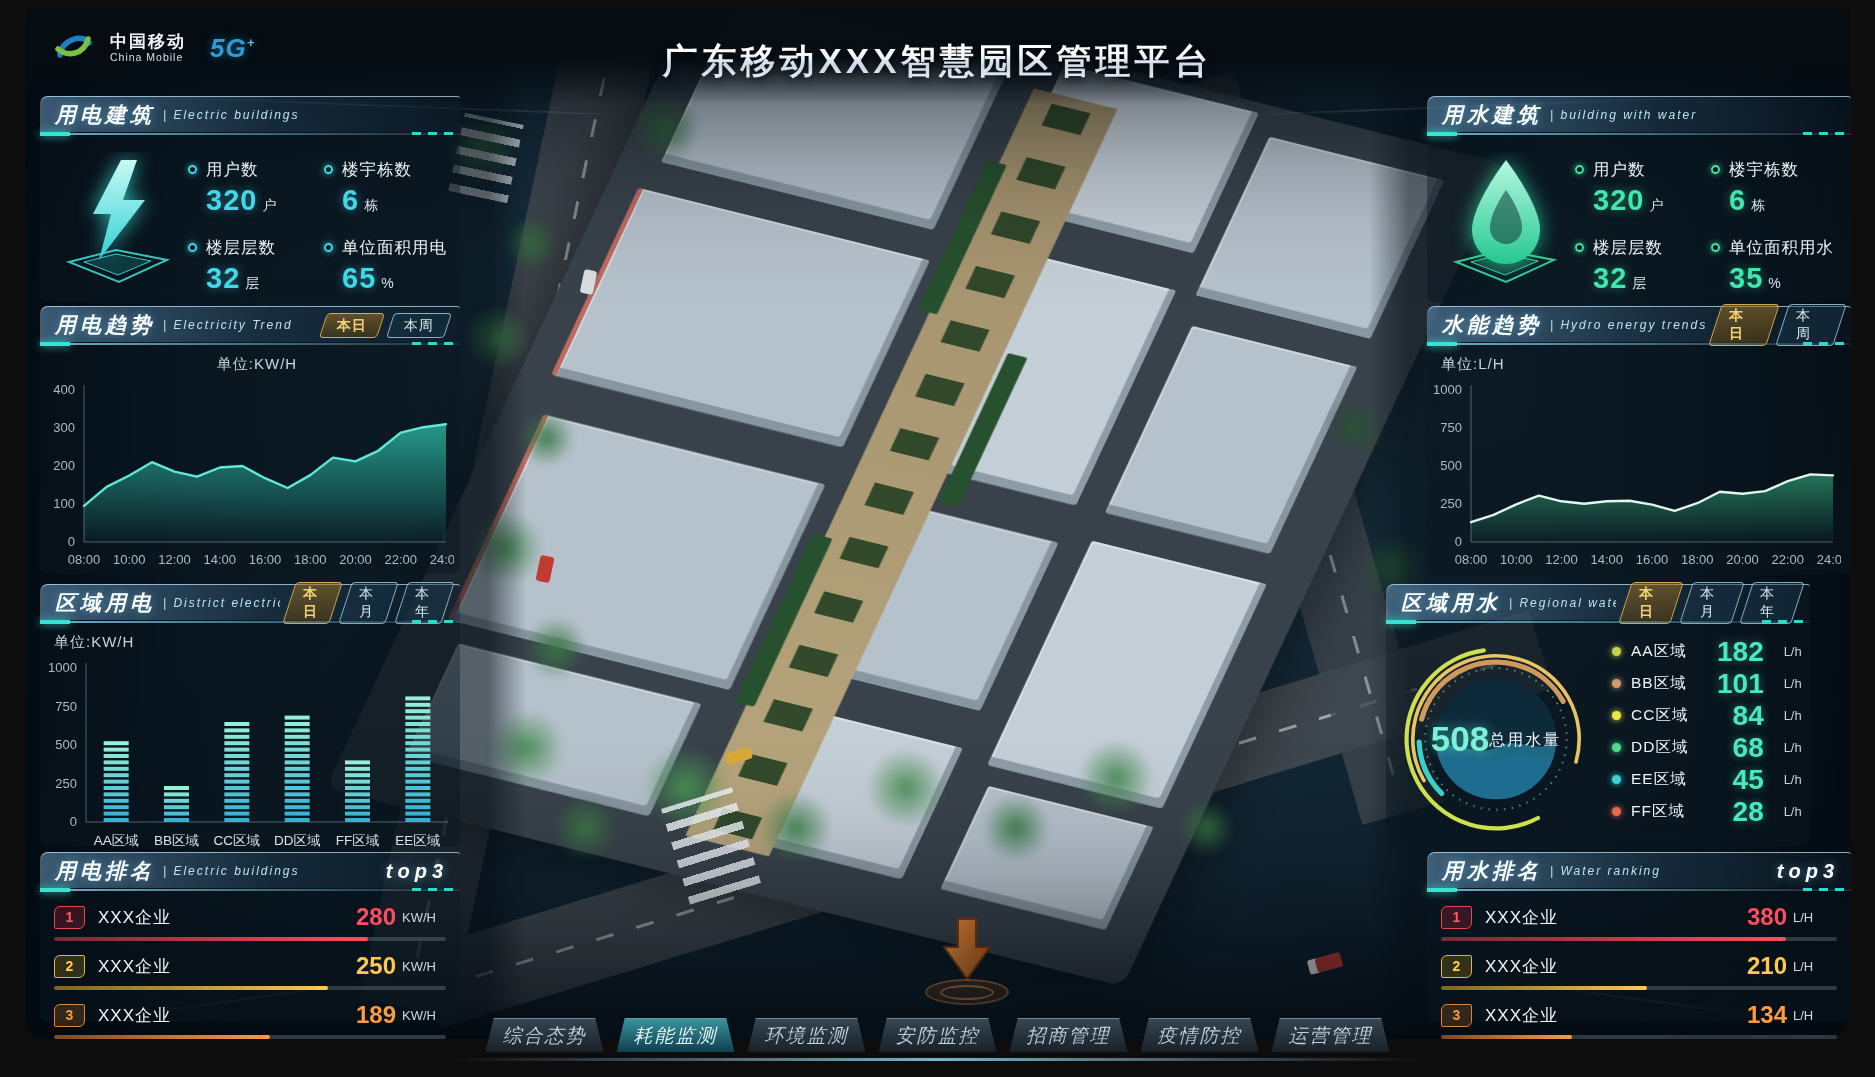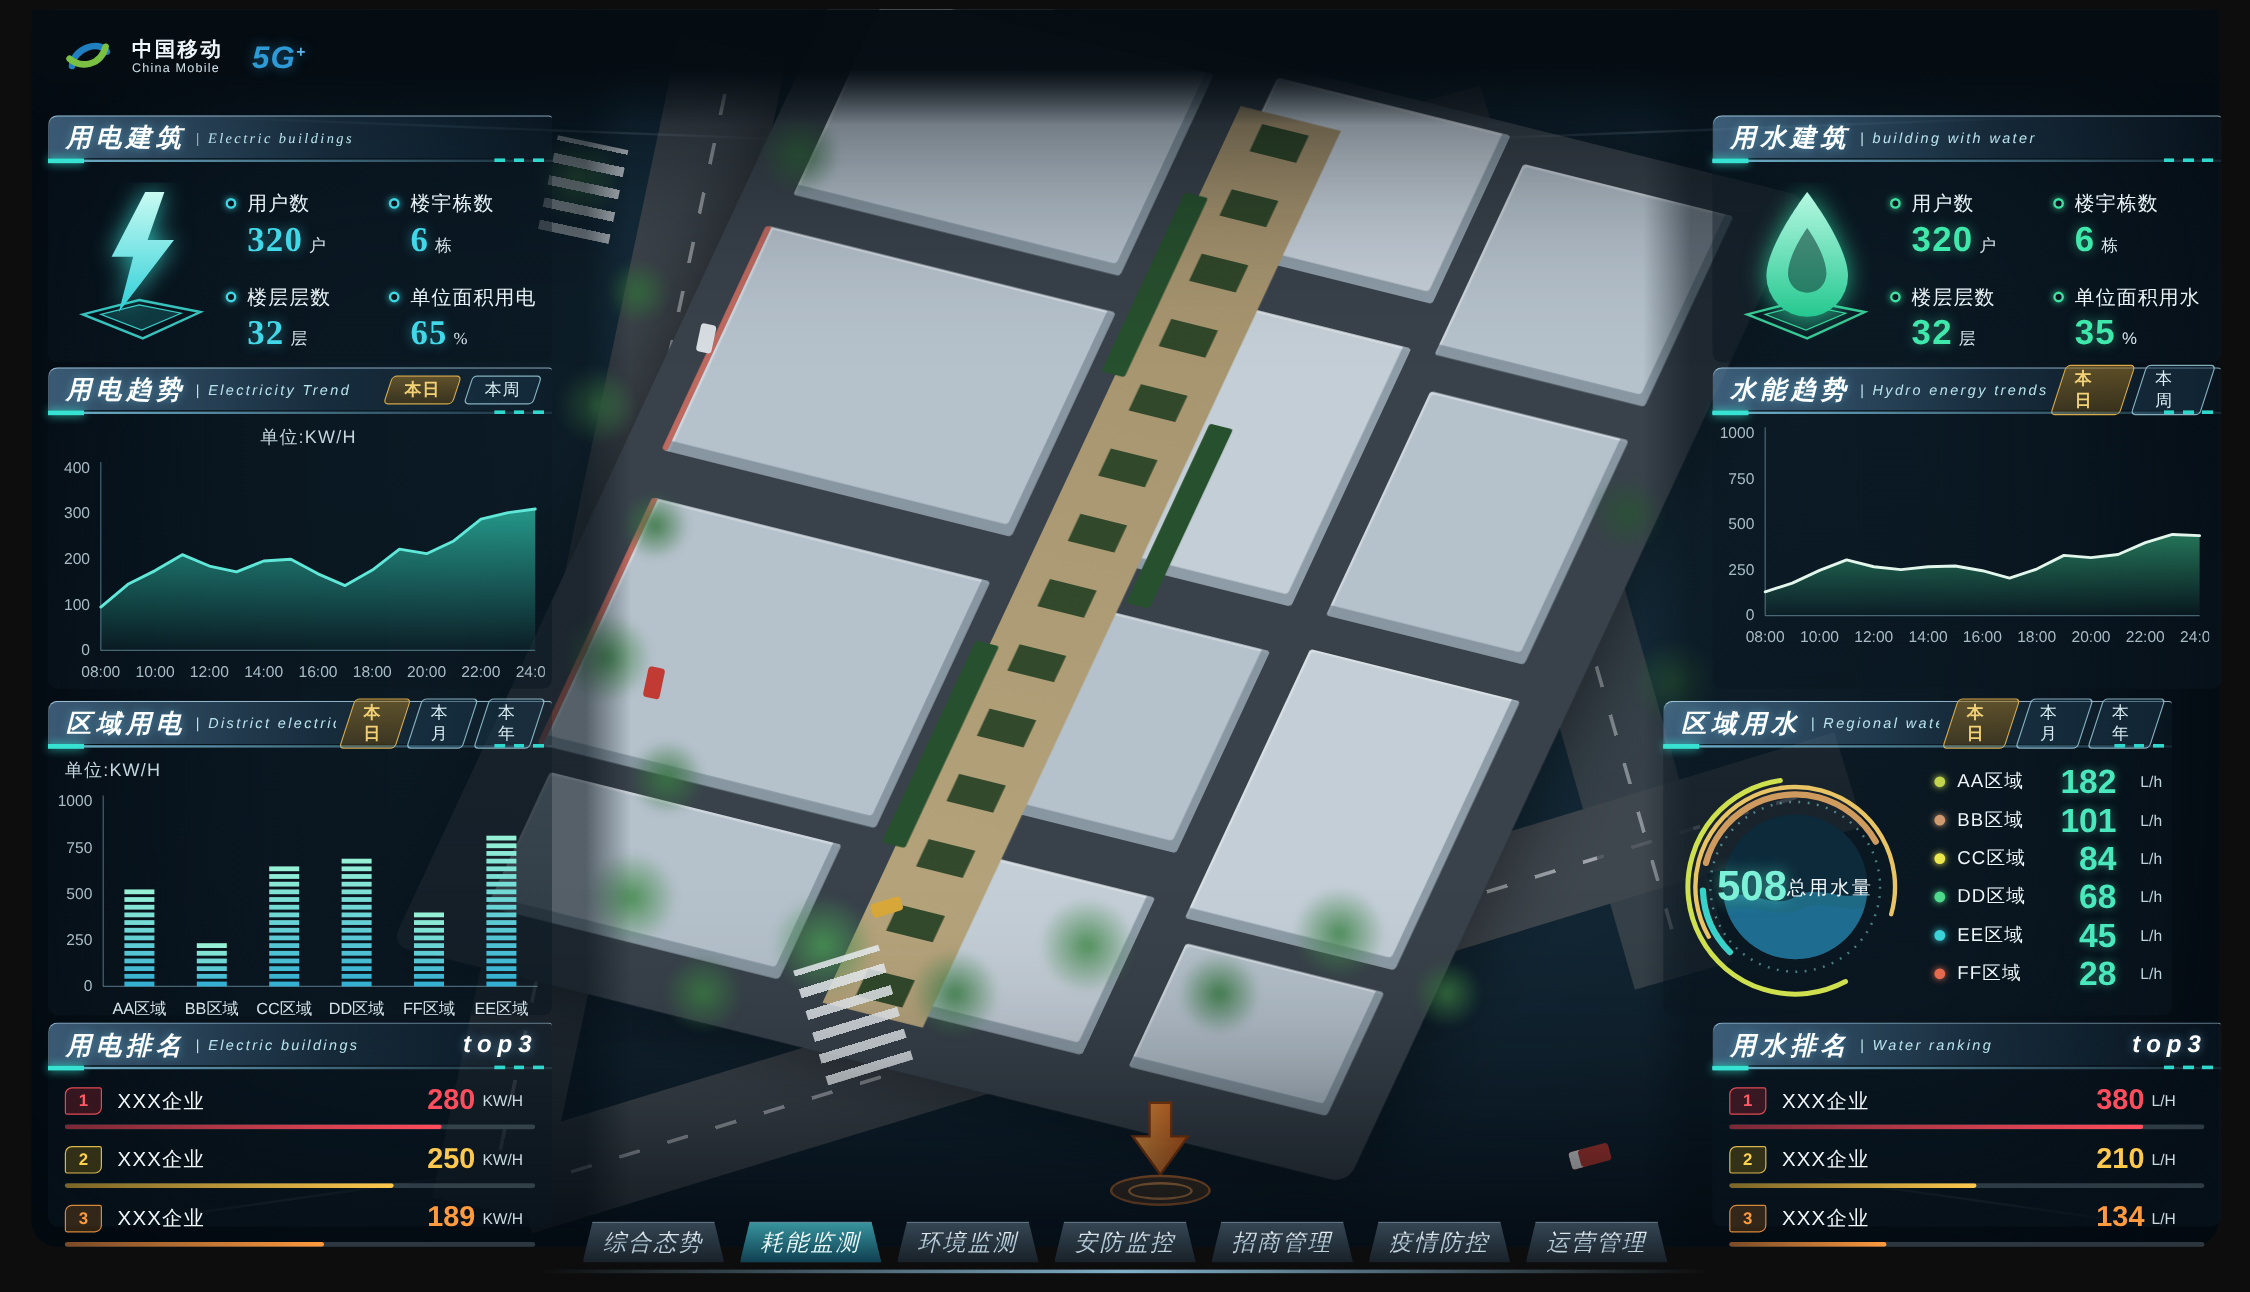--- a/index.html
+++ b/index.html
@@ -233,23 +233,24 @@
       <svg width="44" height="44" viewBox="0 0 44 44">
         <path d="M8 29 C9 14, 31 7, 37 17" fill="none" stroke="#1f7fc0" stroke-width="5.5" stroke-linecap="round"></path>
         <path d="M6 23 C15 31, 32 29, 36 13" fill="none" stroke="#7ac143" stroke-width="5.5" stroke-linecap="round"></path>
       </svg>
       <div class="txt">
         <div class="zh">中国移动</div>
         <div class="en">China Mobile</div>
       </div>
       <div class="fiveg"><span>5G</span><sup>+</sup></div>
     </div>
+    <div class="page-title">广东移动XXX智慧园区管理平台</div>
   </div>
 
-  <section class="panel" style="left:40px; top:96px; width:420px; height:206px;font-family:Liberation Serif, serif;">
+  <section class="panel" style="left:40px; top:96px; width:420px; height:206px;">
     <div class="phead">
       <span class="ptitle">用电建筑</span>
       <span class="psub">| Electric buildings</span>
     </div>
     <div class="pline">
         <i></i>
         <b></b>
       </div>
     <div class="stats-body">
       <div class="stat-icon">
@@ -564,20 +565,21 @@
       <span class="psub">| Hydro energy trends</span>
       <div class="tabs">
         <span class="tab active"><i>本日</i></span>
         <span class="tab"><i>本周</i></span>
       </div>
     </div>
     <div class="pline">
         <i></i>
         <b></b>
       </div>
+    <div class="unit-label">单位:L/H</div>
     <svg class="chart" id="chart-htrend" width="414" height="196">
         <text x="35" y="170" text-anchor="end" class="tick">0</text>
         <text x="35" y="132" text-anchor="end" class="tick">250</text>
         <text x="35" y="94" text-anchor="end" class="tick">500</text>
         <text x="35" y="56" text-anchor="end" class="tick">750</text>
         <text x="35" y="18" text-anchor="end" class="tick">1000</text>
         <line x1="44" y1="9" x2="44" y2="166" class="axis"></line>
         <line x1="44" y1="166" x2="406" y2="166" class="axis"></line>
         <text x="44" y="188" text-anchor="middle" class="tick">08:00</text>
         <text x="89.25" y="188" text-anchor="middle" class="tick">10:00</text>

